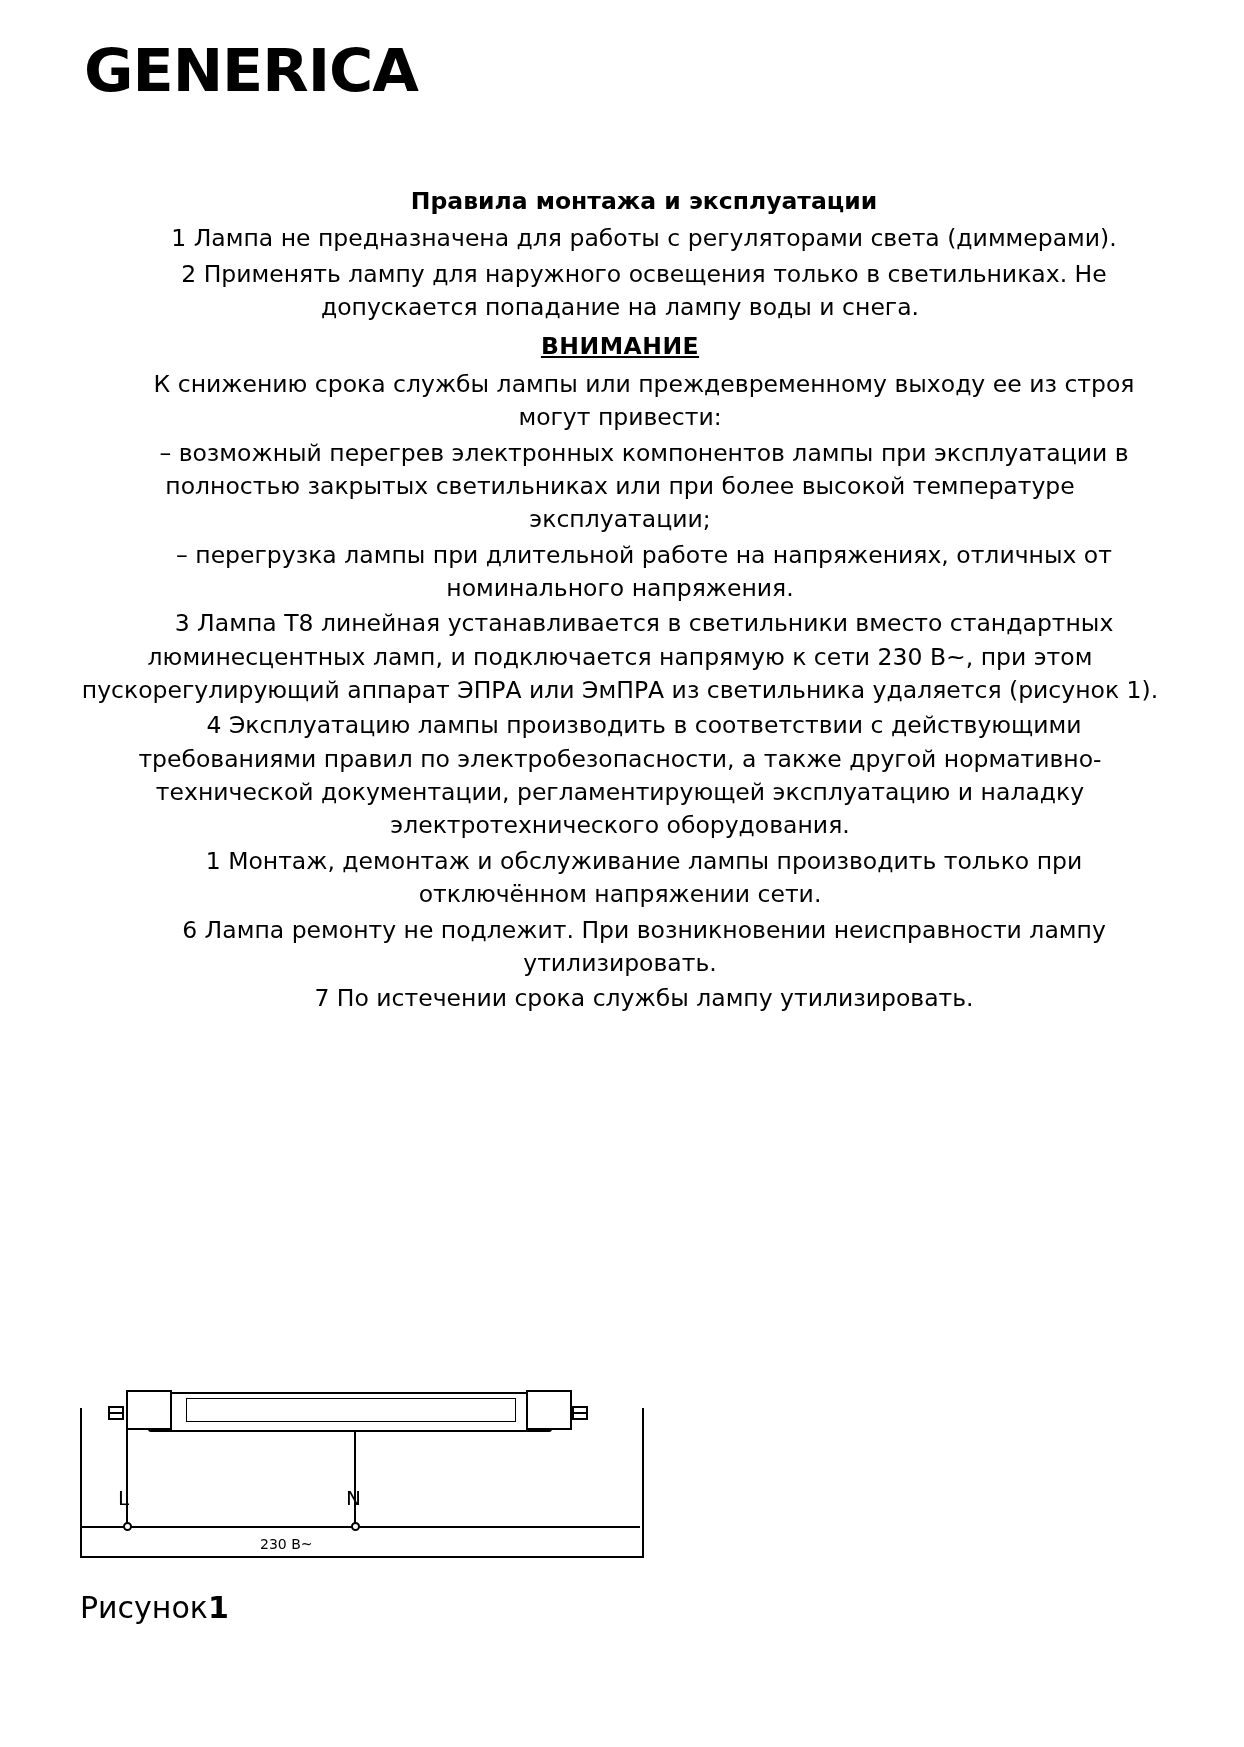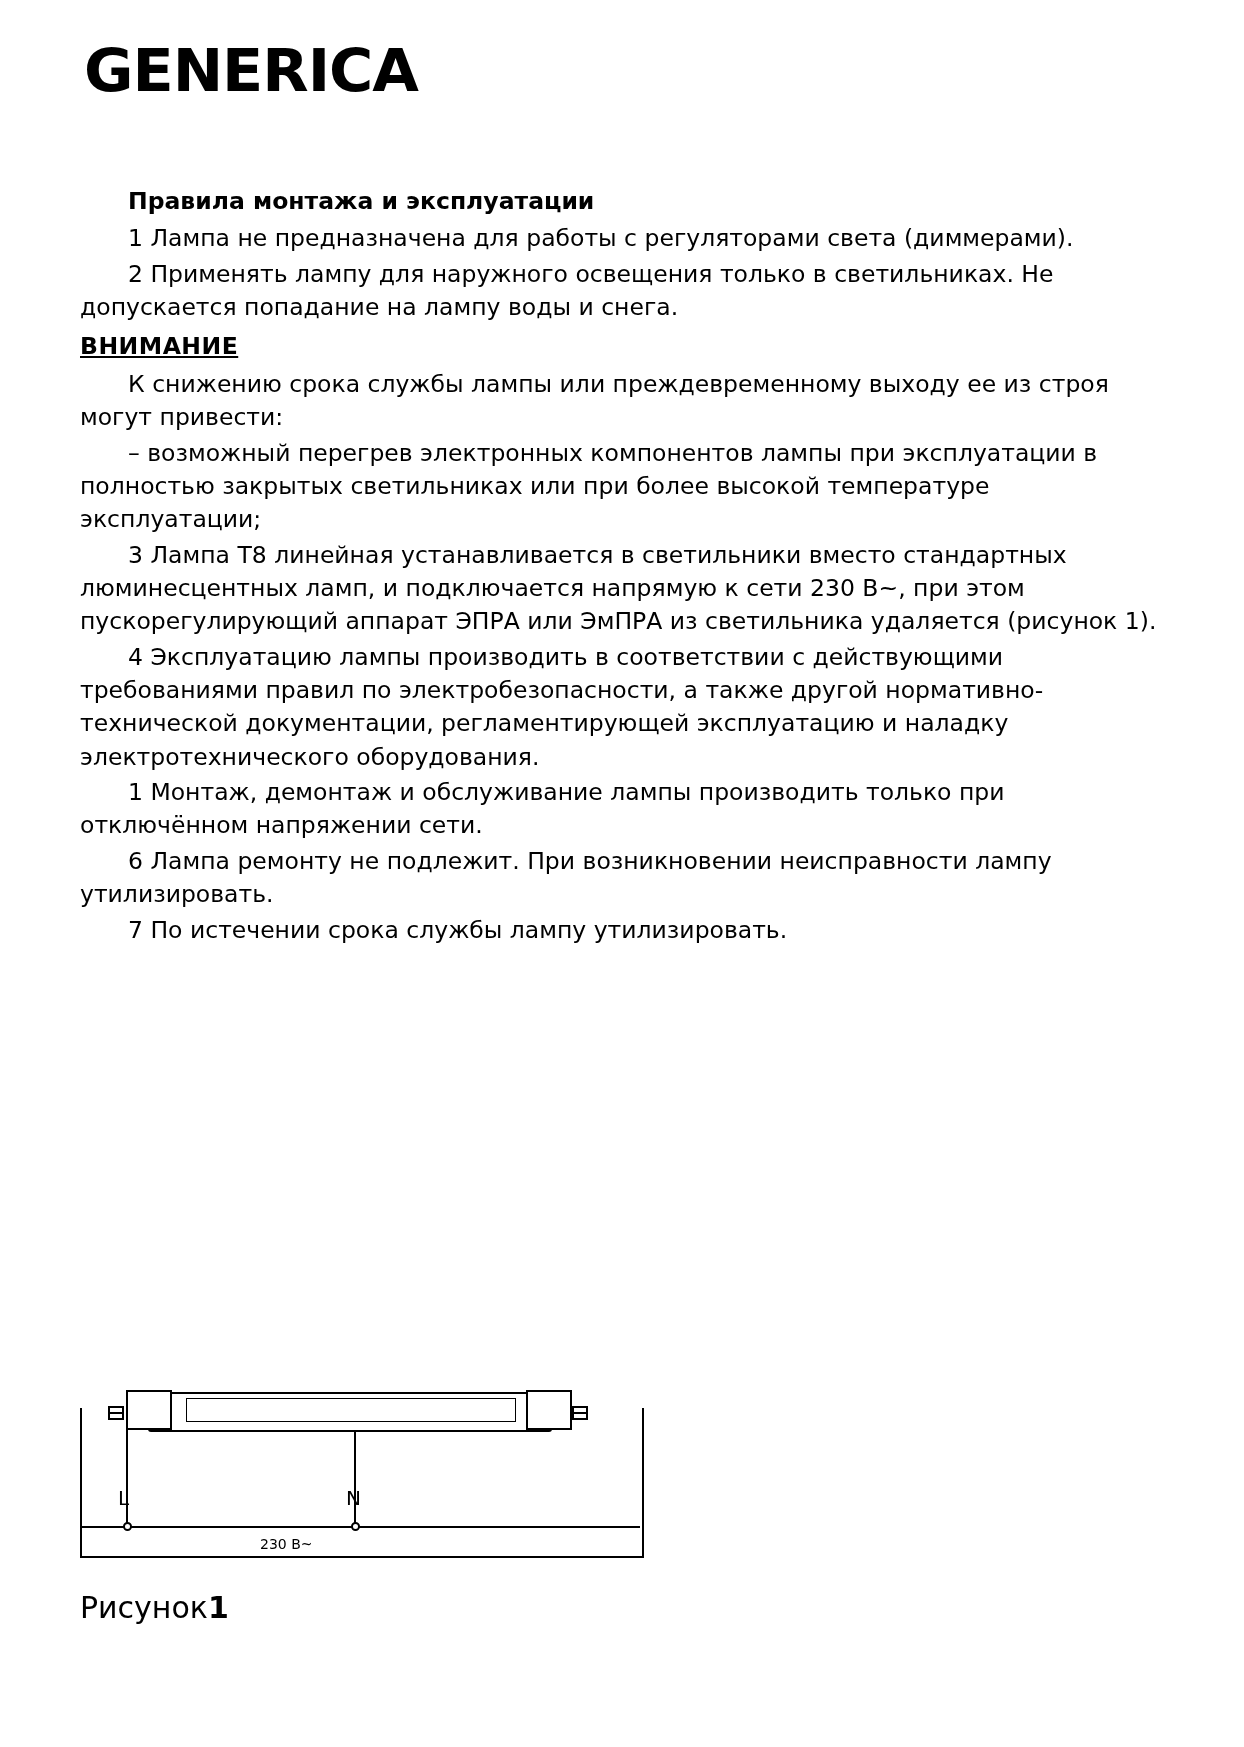--- a/index.html
+++ b/index.html
@@ -39,21 +39,21 @@
   .content {
     position: absolute;
     left: 80px;
     top: 185px;
     width: 1080px;
   }
   p {
     margin: 0 0 2px 0;
     font-size: 23.5px;
     line-height: 1.42;
-    text-align: left;
+    text-align: center;
   }
   p.indent {
     text-indent: 48px;
   }
   .h-bold {
     font-weight: 700;
     text-indent: 48px;
     margin-bottom: 4px;
   }
   .attention {
@@ -175,20 +175,21 @@
 
     <p class="h-bold">Правила монтажа и эксплуатации</p>
 
     <p class="indent">1  Лампа не предназначена для работы с регуляторами света (диммерами).</p>
     <p class="indent">2  Применять лампу для наружного освещения только в светильниках. Не допускается попадание на лампу воды и снега.</p>
 
     <p class="attention">ВНИМАНИЕ</p>
 
     <p class="bold-block">К снижению срока службы лампы или преждевременному выходу ее из строя могут привести:</p>
     <p class="bold-block gap-top">– возможный перегрев электронных компонентов лампы при эксплуатации в полностью закрытых светильниках или при более высокой температуре эксплуатации;</p>
+    <p class="bold-block gap-top">– перегрузка лампы при длительной работе на напряжениях, отличных от номинального напряжения.</p>
 
     <p class="indent gap-top">3  Лампа Т8 линейная устанавливается в светильники вместо стандартных люминесцентных ламп, и подключается напрямую к сети 230 В~, при этом пускорегулирующий аппарат ЭПРА или ЭмПРА из светильника удаляется (рисунок 1).</p>
     <p class="indent gap-top">4  Эксплуатацию лампы производить в соответствии с действующими требованиями правил по электробезопасности, а также другой нормативно-технической документации, регламентирующей эксплуатацию и наладку электротехнического оборудования.</p>
     <p class="indent gap-top">1  Монтаж, демонтаж и обслуживание лампы производить только при отключённом напряжении сети.</p>
     <p class="indent gap-top">6  Лампа ремонту не подлежит. При возникновении неисправности лампу утилизировать.</p>
     <p class="indent gap-top">7  По истечении срока службы лампу утилизировать.</p>
 
   </div>
 
   <div class="figure">

